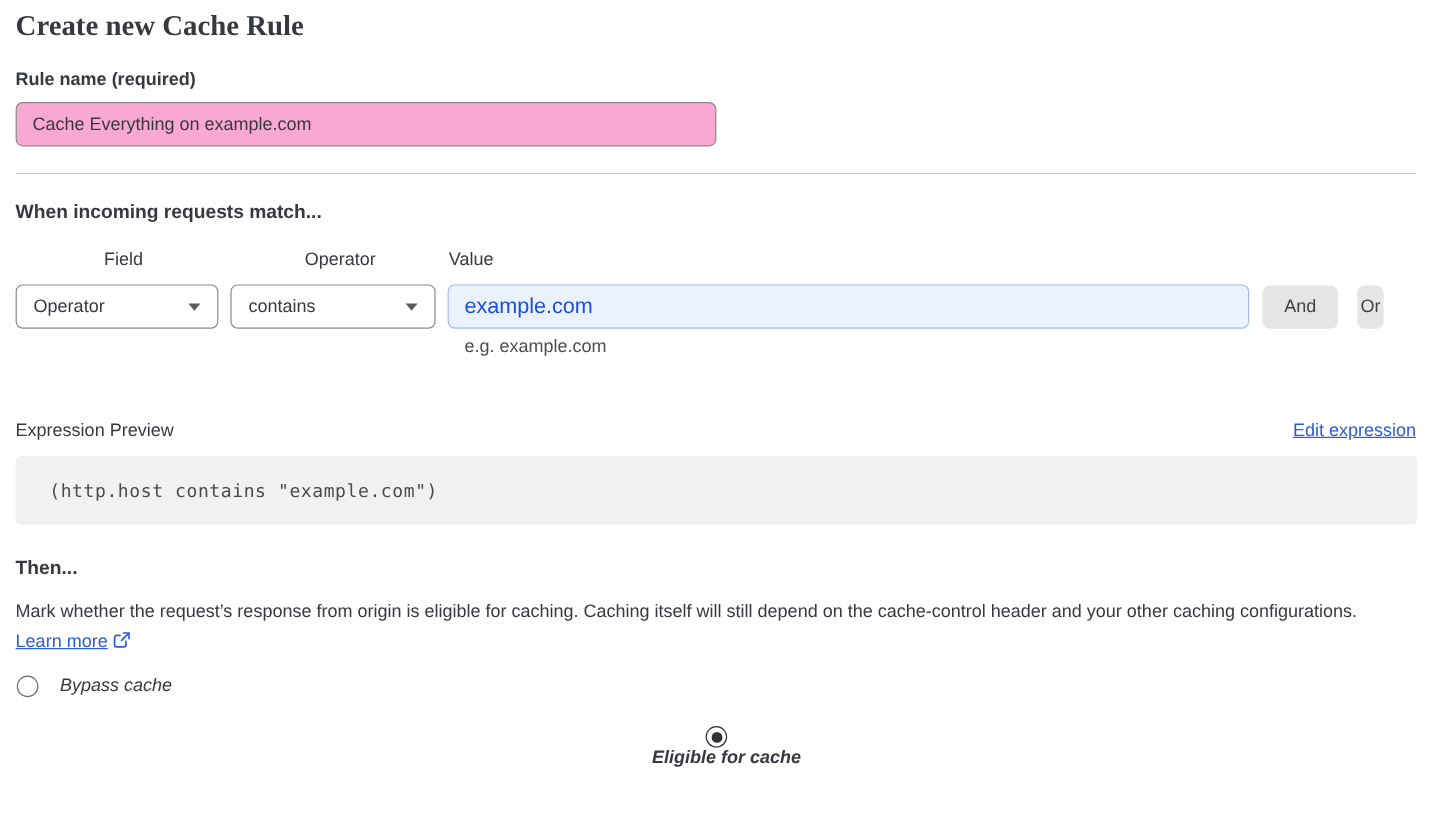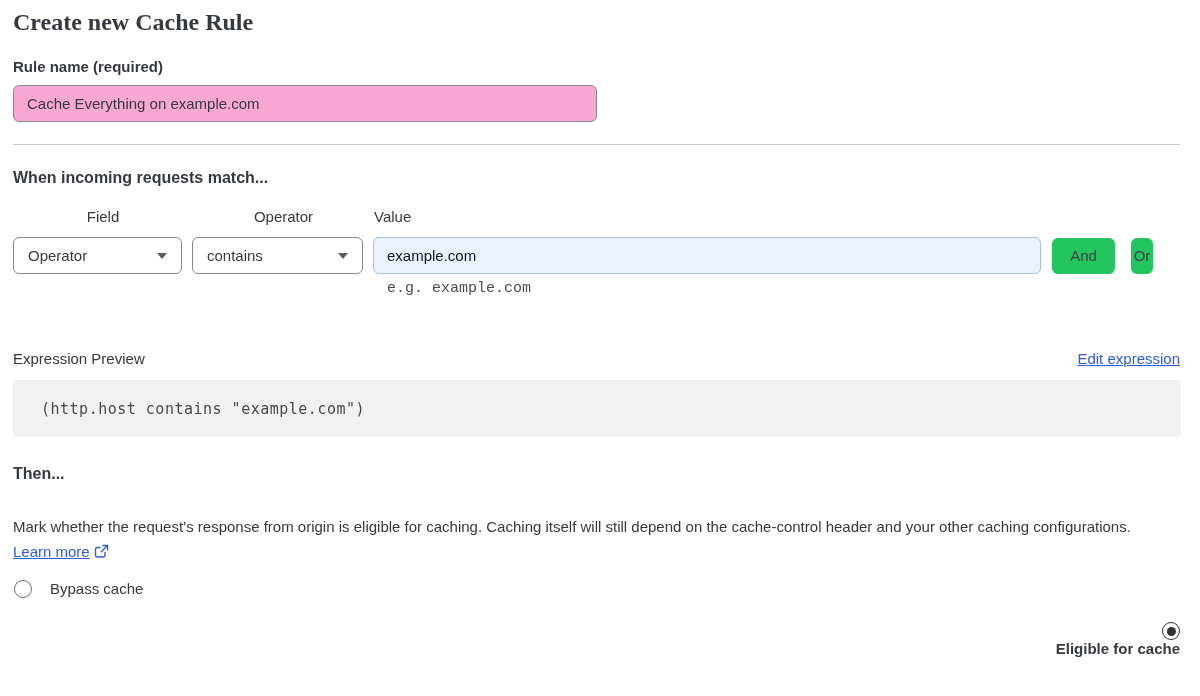--- a/index.html
+++ b/index.html
@@ -42,54 +42,54 @@
   }
   .select-field { width: 169px; margin-right: 10px; }
   .select-operator { width: 171px; margin-right: 10px; gap: 36px; }
   .caret {
     width: 0; height: 0; border-left: 5px solid transparent;
     border-right: 5px solid transparent; border-top: 6px solid #5b5b5b;
   }
   .value-input {
     width: 668px; height: 37px;
     background: #eaf2fd; border: 1px solid #a5bce4; border-radius: 6px;
-    padding: 0 13px; font-size: 15px; color: #0f172a;
+    padding: 0 13px; font-size: 18px; color: #1d4ed8;
     font-family: "Liberation Sans", sans-serif; outline: none;
   }
   .conj-btn {
-    height: 36px; border: none; border-radius: 6px; background: #22c55e;
+    height: 36px; border: none; border-radius: 6px; background: #e5e5e5;
     color: #414141; font-size: 15px; font-family: "Liberation Sans", sans-serif;
     cursor: pointer;
   }
   .and-btn { width: 63px; margin-left: 11px; }
   .or-btn  { width: 22px; margin-left: 16px; }
 
-  .eg-text { margin-top: 6px; margin-left: 374px; font-size: 15px; line-height: 18px; color: #4d4d4d; font-family: Liberation Mono, monospace; }
+  .eg-text { margin-top: 6px; margin-left: 374px; font-size: 15px; line-height: 18px; color: #4d4d4d; }
 
   .expr-row { margin-top: 39px; width: 1167px; display: flex; justify-content: space-between; align-items: baseline; }
   .expr-label { font-size: 15px; line-height: 18px; margin-top: 13px; }
   a.link { color: #2c5cd8; text-decoration: underline; font-size: 15px; cursor: pointer; }
 
   .code-block {
     margin-top: 12px; width: 1168px; height: 57px; background: #f1f1f1;
     border-radius: 4px; display: flex; align-items: center; padding: 0 28px;
   }
   .code-text { font-family: "DejaVu Sans Mono", monospace; font-size: 15px; color: #4a4a4a; letter-spacing: 0.5px; }
 
   h2.then-heading { margin-top: 27px; font-size: 16px; line-height: 19px; font-weight: 700; }
 
   .elig-row { margin-top: 28px; font-size: 16px; line-height: 19px; }
   .elig-title { font-weight: 700; }
   .required-note { font-size: 15px; color: #595959; font-weight: 400; margin-left: 6px; }
 
-  .description { margin-top: 31px; font-size: 15px; line-height: 25px; color: #36393f; max-width: 1155px; }
+  .description { margin-top: 14px; font-size: 15px; line-height: 25px; color: #36393f; max-width: 1155px; }
   .ext-icon { vertical-align: -2px; margin-left: 4px; }
 
   .radio-group { margin-top: 16px; }
-  .radio-row { display: flex; align-items: flex-end; margin-top: 0; cursor: pointer; }
+  .radio-row { display: flex; align-items: center; margin-top: 0; cursor: pointer; font-style: italic; }
   .radio-row + .radio-row { margin-top: 24px; flex-direction: column; }
   .radio-circle {
     width: 18px; height: 18px; border-radius: 50%;
     border: 1.5px solid #6e6e6e; margin-left: 1px;
     display: flex; align-items: center; justify-content: center;
     background: #fff; flex: none;
   }
   .radio-row.selected .radio-circle { border-color: #2f3237; }
   .radio-dot { width: 9px; height: 9px; border-radius: 50%; background: transparent; }
   .radio-row.selected .radio-dot { background: #2f3237; }

